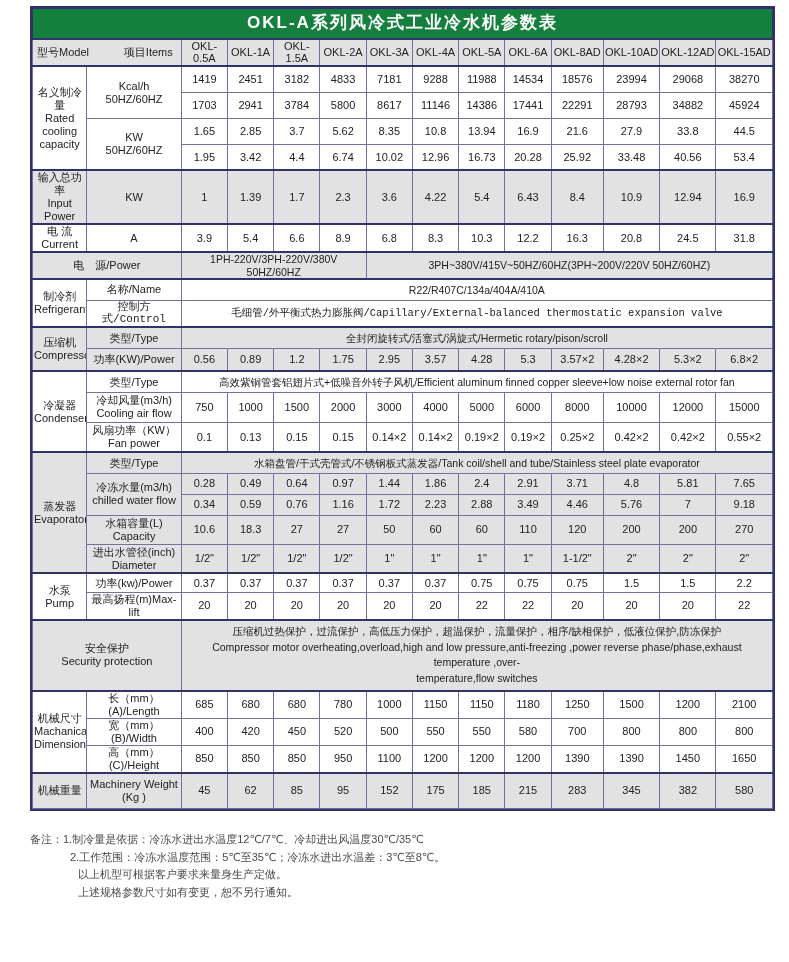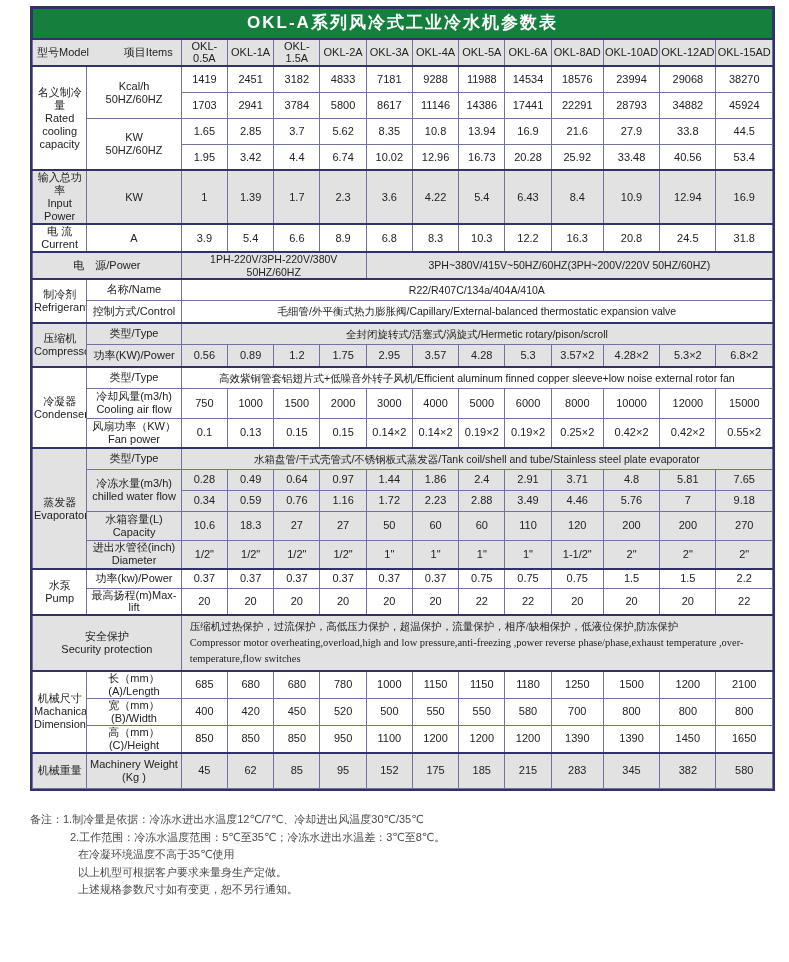--- a/index.html
+++ b/index.html
@@ -14,21 +14,21 @@
   td{border:1px solid #7272a0;font-size:11px;color:#222;text-align:center;vertical-align:middle;
      white-space:pre-line;padding:0 1px;line-height:1.18;background:#fff;overflow:hidden;}
   tr.shade td{background:#e2e2e2;}
   tr.sect td{border-top-width:2px;border-top-color:#32326b;}
   td.cap{background:#15803d;color:#fff;font-size:17px;font-weight:bold;letter-spacing:2px;border-color:#32326b;}
   td.hd{font-size:11px;}
   td.g{font-size:11px;}
   td.i{font-size:11px;}
   td.gi{font-size:11px;}
   td.s{font-size:10.5px;}
-  td.sl{text-align:left;padding:3px 8px;font-size:10.5px;line-height:1.5;font-family:Liberation Serif, serif;}
+  td.sl{text-align:center;padding:3px 16px;font-size:10.5px;line-height:1.5;}
   td.diagc{position:relative;background-image:linear-gradient(to bottom right,transparent calc(50% - 0.6px),#888 calc(50% - 0.6px),#888 calc(50% + 0.6px),transparent calc(50% + 0.6px));}
   td.diagc .dl{position:absolute;left:4px;top:50%;transform:translateY(-50%);}
   td.diagc .dr{position:absolute;right:8px;top:50%;transform:translateY(-50%);}
   .notes{margin-top:20px;font-size:11px;color:#4a4a4a;line-height:1.6;width:745px;}
   .notes div{white-space:pre-wrap;}
   .ind1{padding-left:40px;}
   .ind2{padding-left:48px;}
 </style>
 </head>
 <body>
@@ -175,21 +175,21 @@
             <td colspan="2" class="gi">电　源/Power</td>
             <td colspan="4" class="s">1PH-220V/3PH-220V/380V 50HZ/60HZ</td>
             <td colspan="8" class="s">3PH~380V/415V~50HZ/60HZ(3PH~200V/220V  50HZ/60HZ)</td>
           </tr>
           <tr class="sect" style="height: 21px; padding-left: 39px;">
             <td rowspan="2" class="g">制冷剂
 Refrigerant</td>
             <td class="i">名称/Name</td>
             <td colspan="12" class="s">R22/R407C/134a/404A/410A</td>
           </tr>
-          <tr style="height: 23px;">
+          <tr style="height: 23px; font-family: Liberation Mono, monospace;">
             <td class="i">控制方式/Control</td>
             <td colspan="12" class="s">毛细管/外平衡式热力膨胀阀/Capillary/External-balanced thermostatic expansion valve</td>
           </tr>
           <tr class="shade sect" style="height: 21px;">
             <td rowspan="2" class="g">压缩机
 Compressor</td>
             <td class="i">类型/Type</td>
             <td colspan="12" class="s">全封闭旋转式/活塞式/涡旋式/Hermetic rotary/pison/scroll</td>
           </tr>
           <tr class="shade" style="height: 23px;">
@@ -417,18 +417,17 @@
             <td class="d">382</td>
             <td class="d">580</td>
           </tr>
         </tbody>
     </table>
   </div>
 
   <div class="notes">
       <div>备注：1.制冷量是依据：冷冻水进出水温度12℃/7℃、冷却进出风温度30℃/35℃</div>
       <div class="ind1">2.工作范围：冷冻水温度范围：5℃至35℃；冷冻水进出水温差：3℃至8℃。</div>
-      <div class="ind2">在冷凝环境温度不高于35℃使用</div>
       <div class="ind2">以上机型可根据客户要求来量身生产定做。</div>
       <div class="ind2">上述规格参数尺寸如有变更，恕不另行通知。</div>
     </div>
 
 </div>
 
 </body></html>

